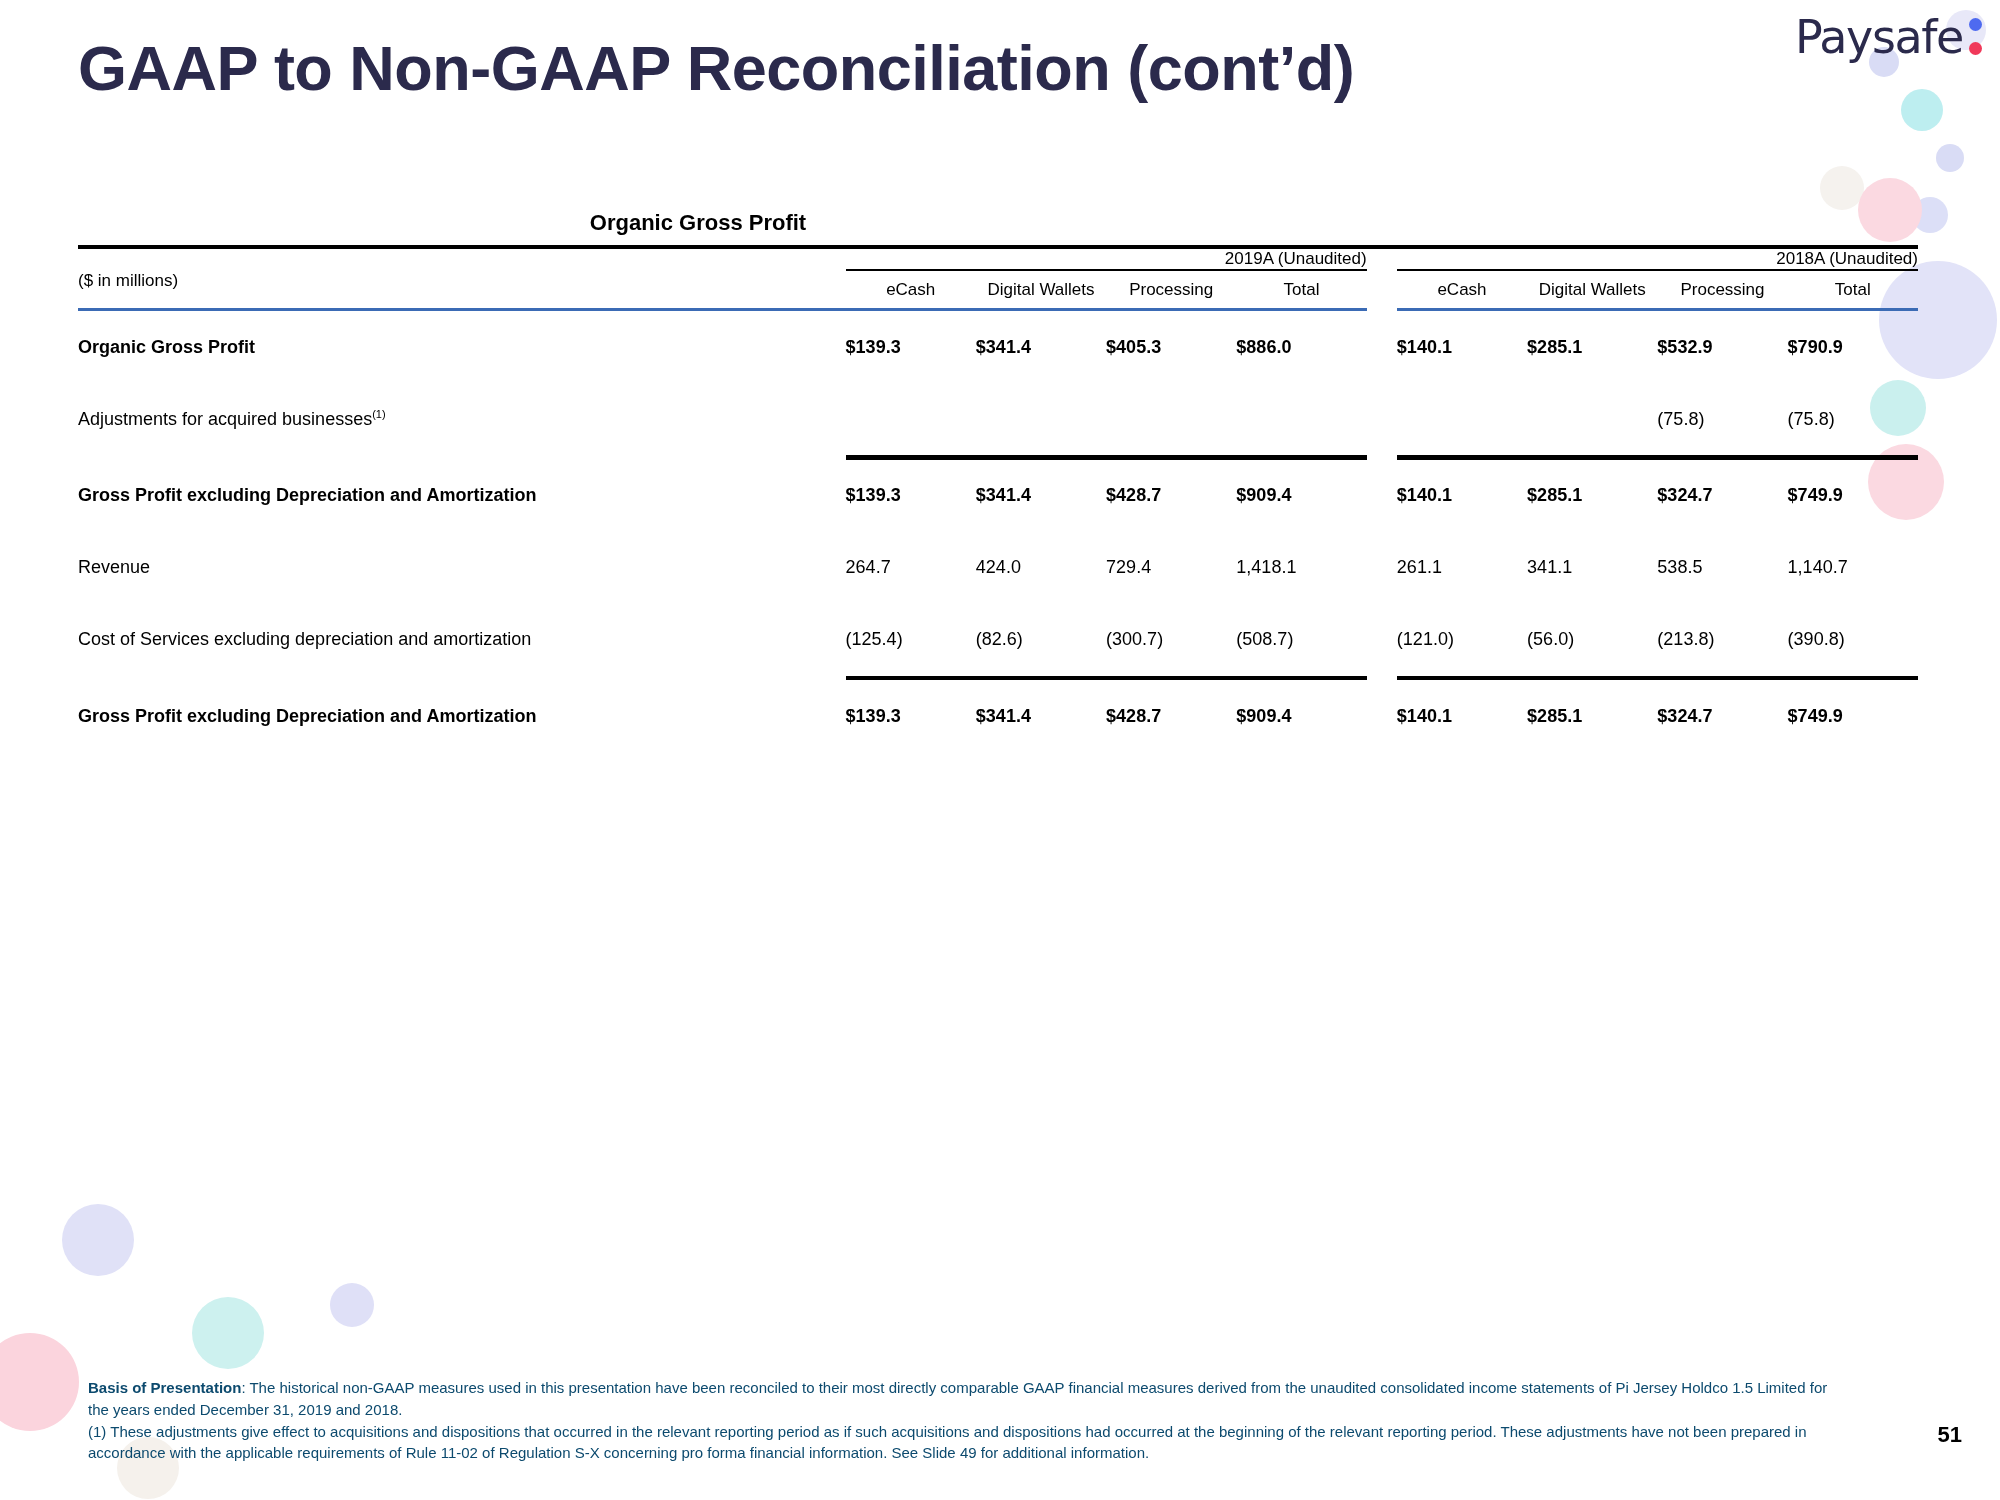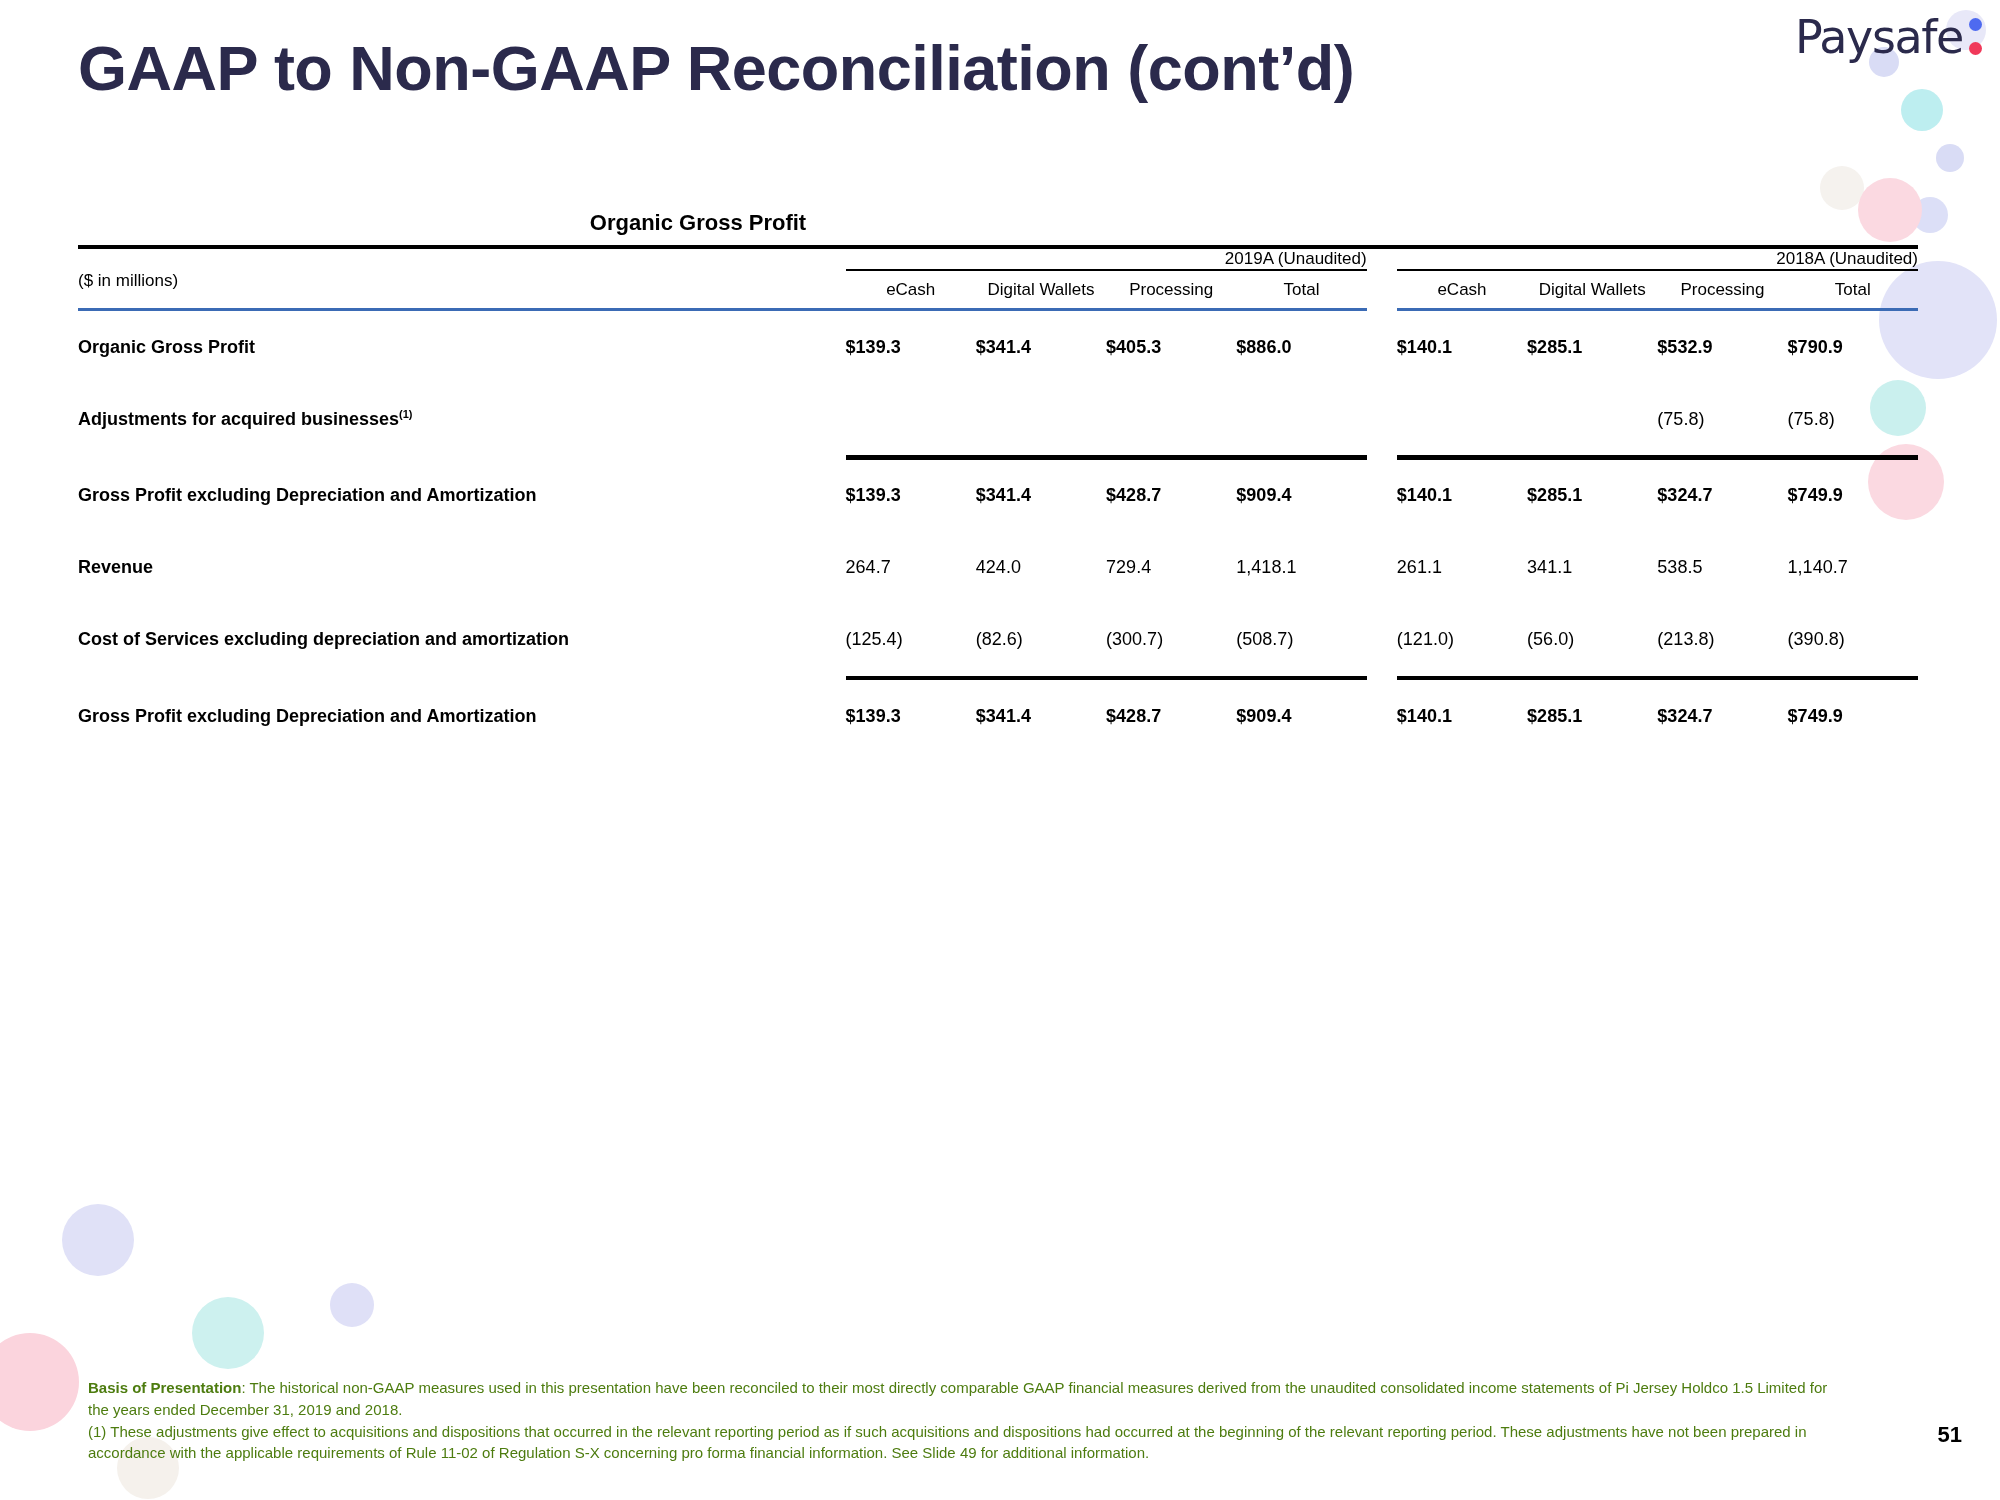--- a/index.html
+++ b/index.html
@@ -158,21 +158,20 @@
   .blue-rule .rule-seg { height: 3px; background: #3b6bb5; }
 
   
   tr.data td {
     height: 72px;
     font-size: 18px;
   }
   tr.data td.lbl {
     text-align: left;
     white-space: nowrap;
-    font-weight: bold;
   }
   tr.data td.num {
     text-align: left;
     padding-right: 10px;
     white-space: nowrap;
   }
   tr.data.bold td { font-weight: 700; }
 
   
   .uline-row td { height: 0; padding: 0; }
@@ -186,21 +185,21 @@
   }
 
   
   .footer {
     position: absolute;
     left: 88px;
     bottom: 36px;
     width: 1740px;
     font-size: 15px;
     line-height: 1.45;
-    color: #4d7c0f;
+    color: #0c4a6e;
     z-index: 4;
   }
   .footer .bop { font-weight: 700; }
   .footer p { margin: 0; }
 
   .page-num {
     position: absolute;
     right: 38px;
     bottom: 52px;
     font-size: 22px;

